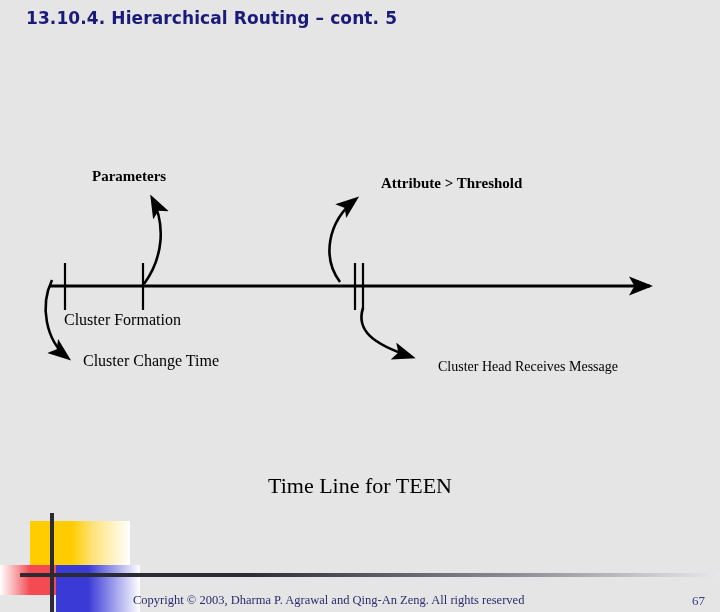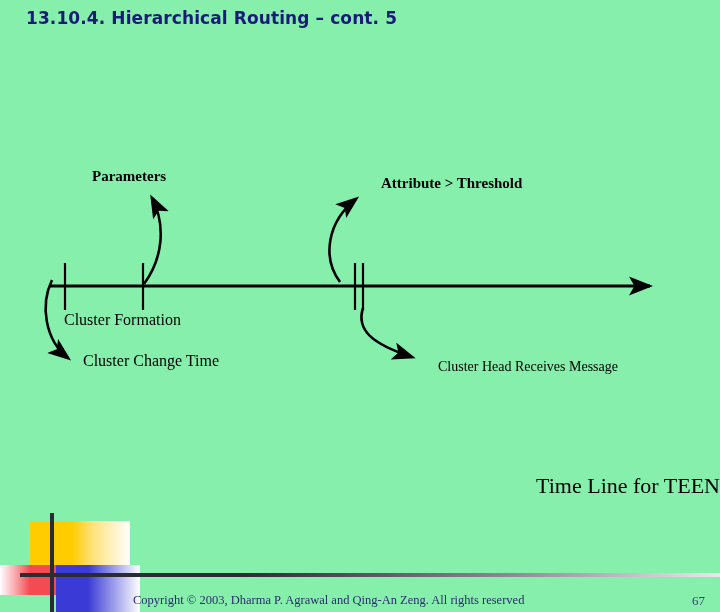--- a/index.html
+++ b/index.html
@@ -4,21 +4,21 @@
 <style>
   html, body {
     margin: 0;
     padding: 0;
     background: #ffffff;
   }
   #slide {
     position: relative;
     width: 720px;
     height: 612px;
-    background: #86efac;
+    background: #e5e5e5;
     overflow: hidden;
     font-family: "Liberation Serif", "DejaVu Serif", serif;
   }
 
   
   #slide-title {
     position: absolute;
     left: 26px;
     top: 8px;
     font-family: "DejaVu Sans", "Liberation Sans", sans-serif;
@@ -49,21 +49,21 @@
   #lbl-attribute         { left: 369px; top: 175px; font-size: 15px; font-weight: bold; margin-left: 12px; }
   #lbl-cluster-formation { left: 64px;  top: 311px; font-size: 16px; }
   #lbl-cluster-change    { left: 83px;  top: 352px; font-size: 16px; }
   #lbl-cluster-head      { left: 438px; top: 359px; font-size: 14px; }
 
   #caption {
     position: absolute;
     left: 0;
     top: 473px;
     width: 720px;
-    text-align: right;
+    text-align: center;
     font-size: 22px;
     color: #000000;
     font-family: "Liberation Serif", "DejaVu Serif", serif;
   }
 
   
   #footer-logo {
     position: absolute;
     left: 0;
     top: 505px;

